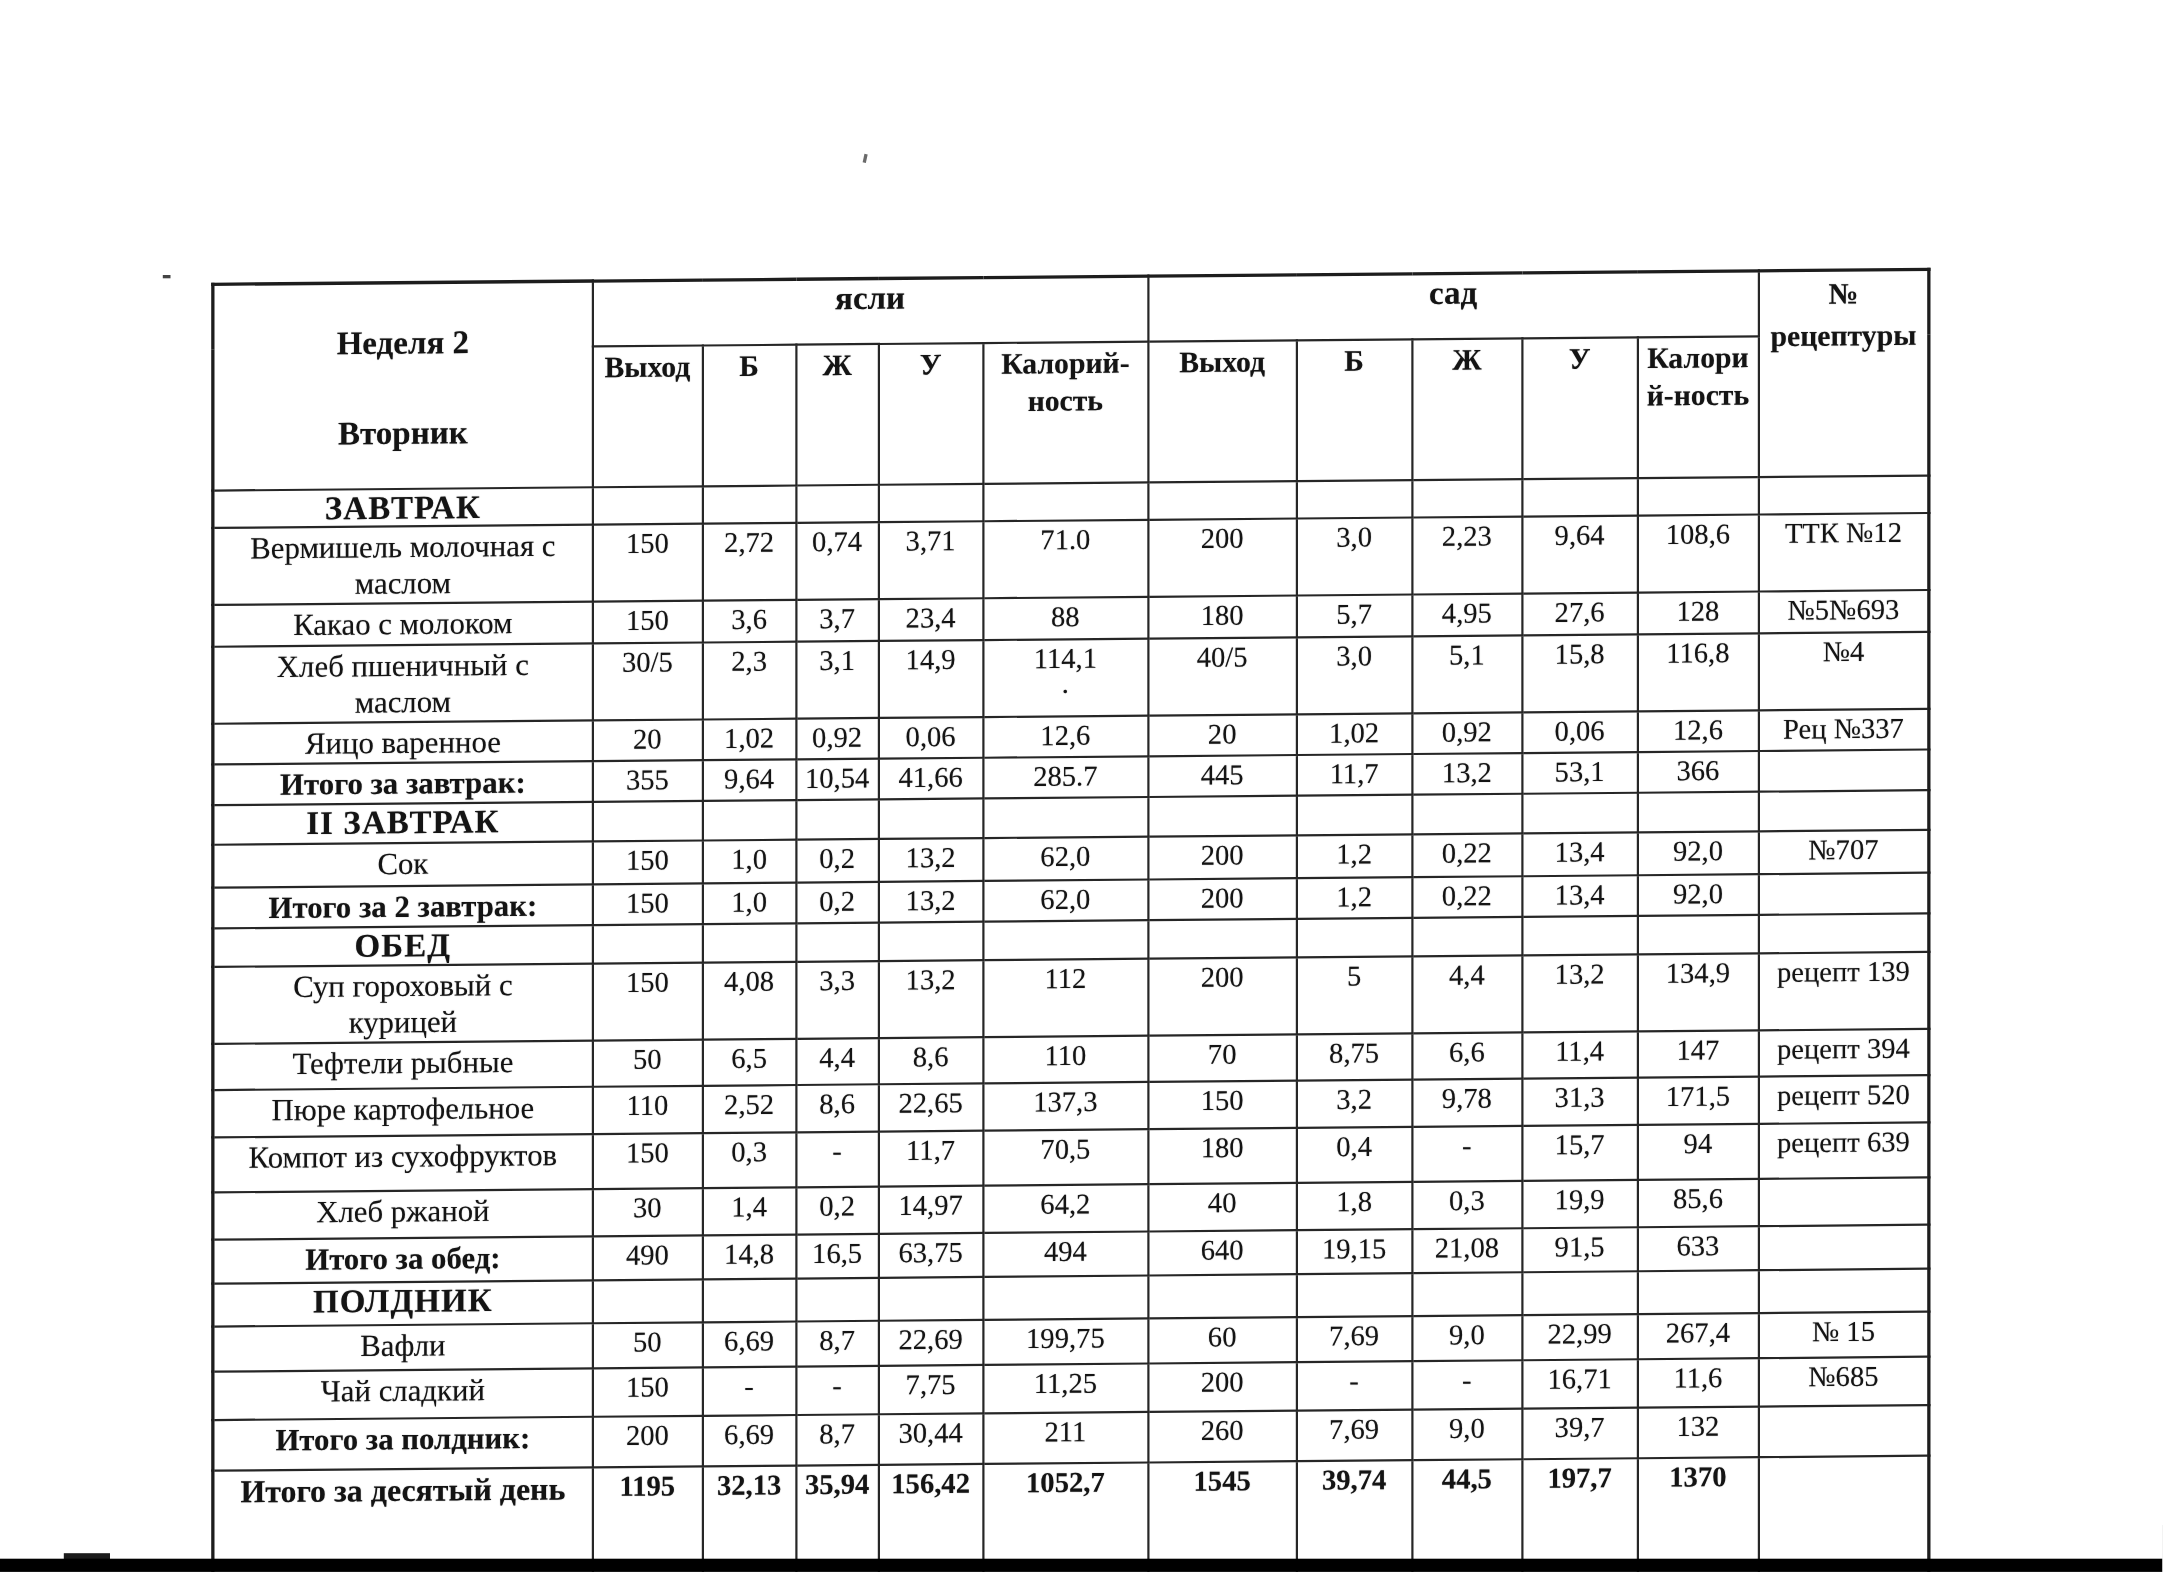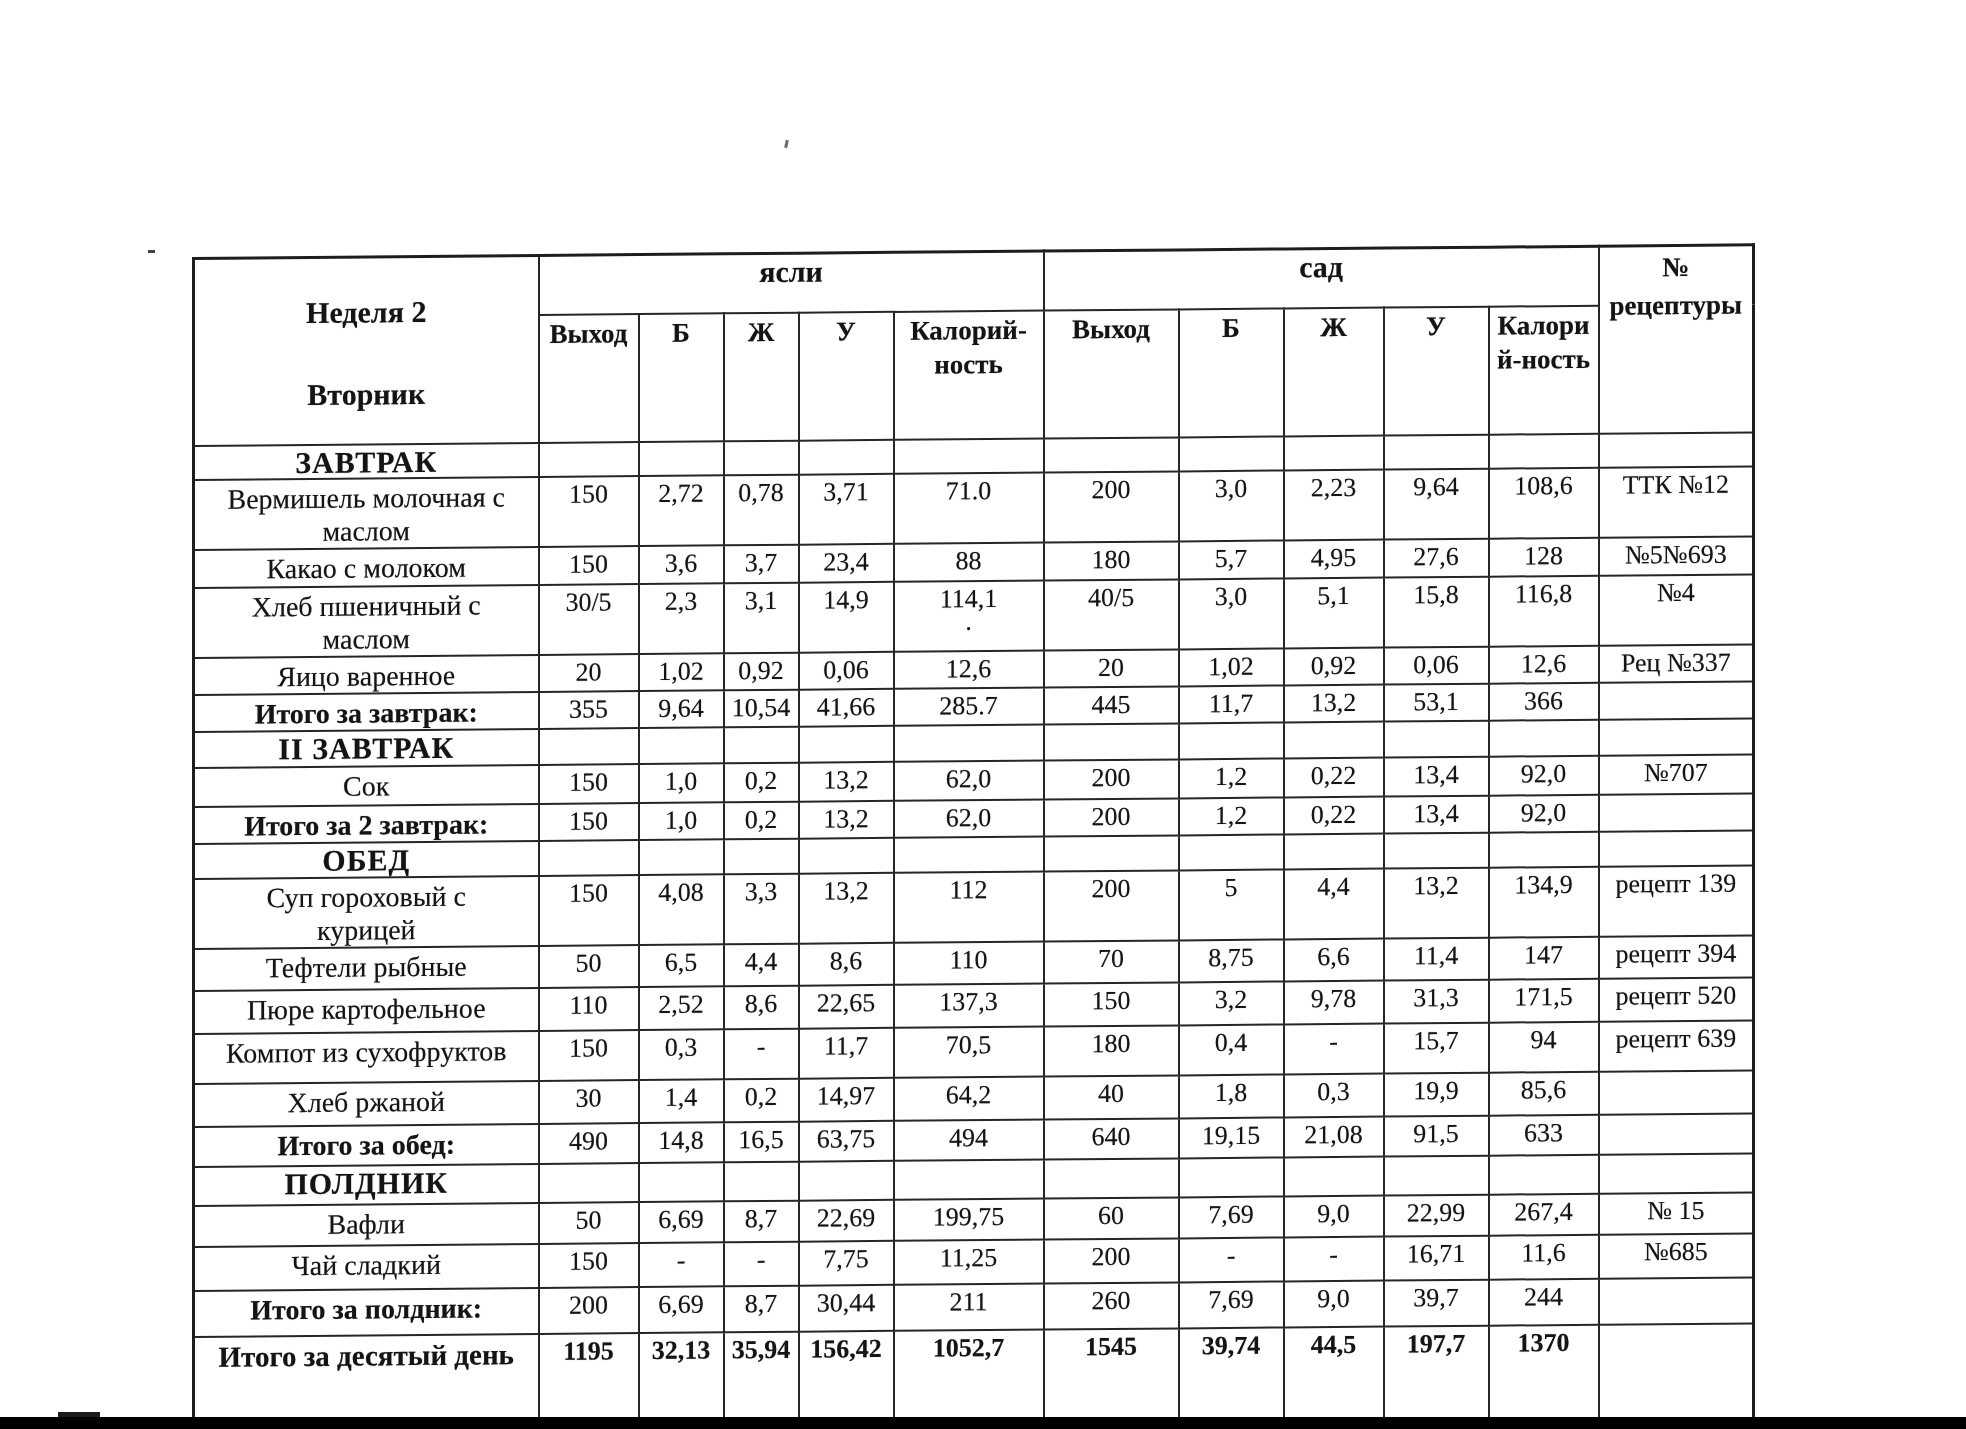--- a/index.html
+++ b/index.html
@@ -124,21 +124,21 @@
     <td></td>
     <td></td>
     <td></td>
     <td></td>
   </tr>
         <tr class="dish" style="height: 67px;">
     <td class="name">Вермишель молочная с
 маслом</td>
     <td>150</td>
     <td>2,72</td>
-    <td>0,78</td>
+    <td>0,74</td>
     <td>3,71</td>
     <td>71.0</td>
     <td>200</td>
     <td>3,0</td>
     <td>2,23</td>
     <td>9,64</td>
     <td>108,6</td>
     <td>ТТК №12</td>
   </tr>
         <tr class="dish" style="height: 38px;">
@@ -386,21 +386,21 @@
     <td class="name">Итого за полдник:</td>
     <td>200</td>
     <td>6,69</td>
     <td>8,7</td>
     <td>30,44</td>
     <td>211</td>
     <td>260</td>
     <td>7,69</td>
     <td>9,0</td>
     <td>39,7</td>
-    <td>244</td>
+    <td>132</td>
     <td></td>
   </tr>
         <tr class="grand" style="height: 111px;">
     <td class="name">Итого за десятый день</td>
     <td>1195</td>
     <td>32,13</td>
     <td>35,94</td>
     <td>156,42</td>
     <td>1052,7</td>
     <td>1545</td>

